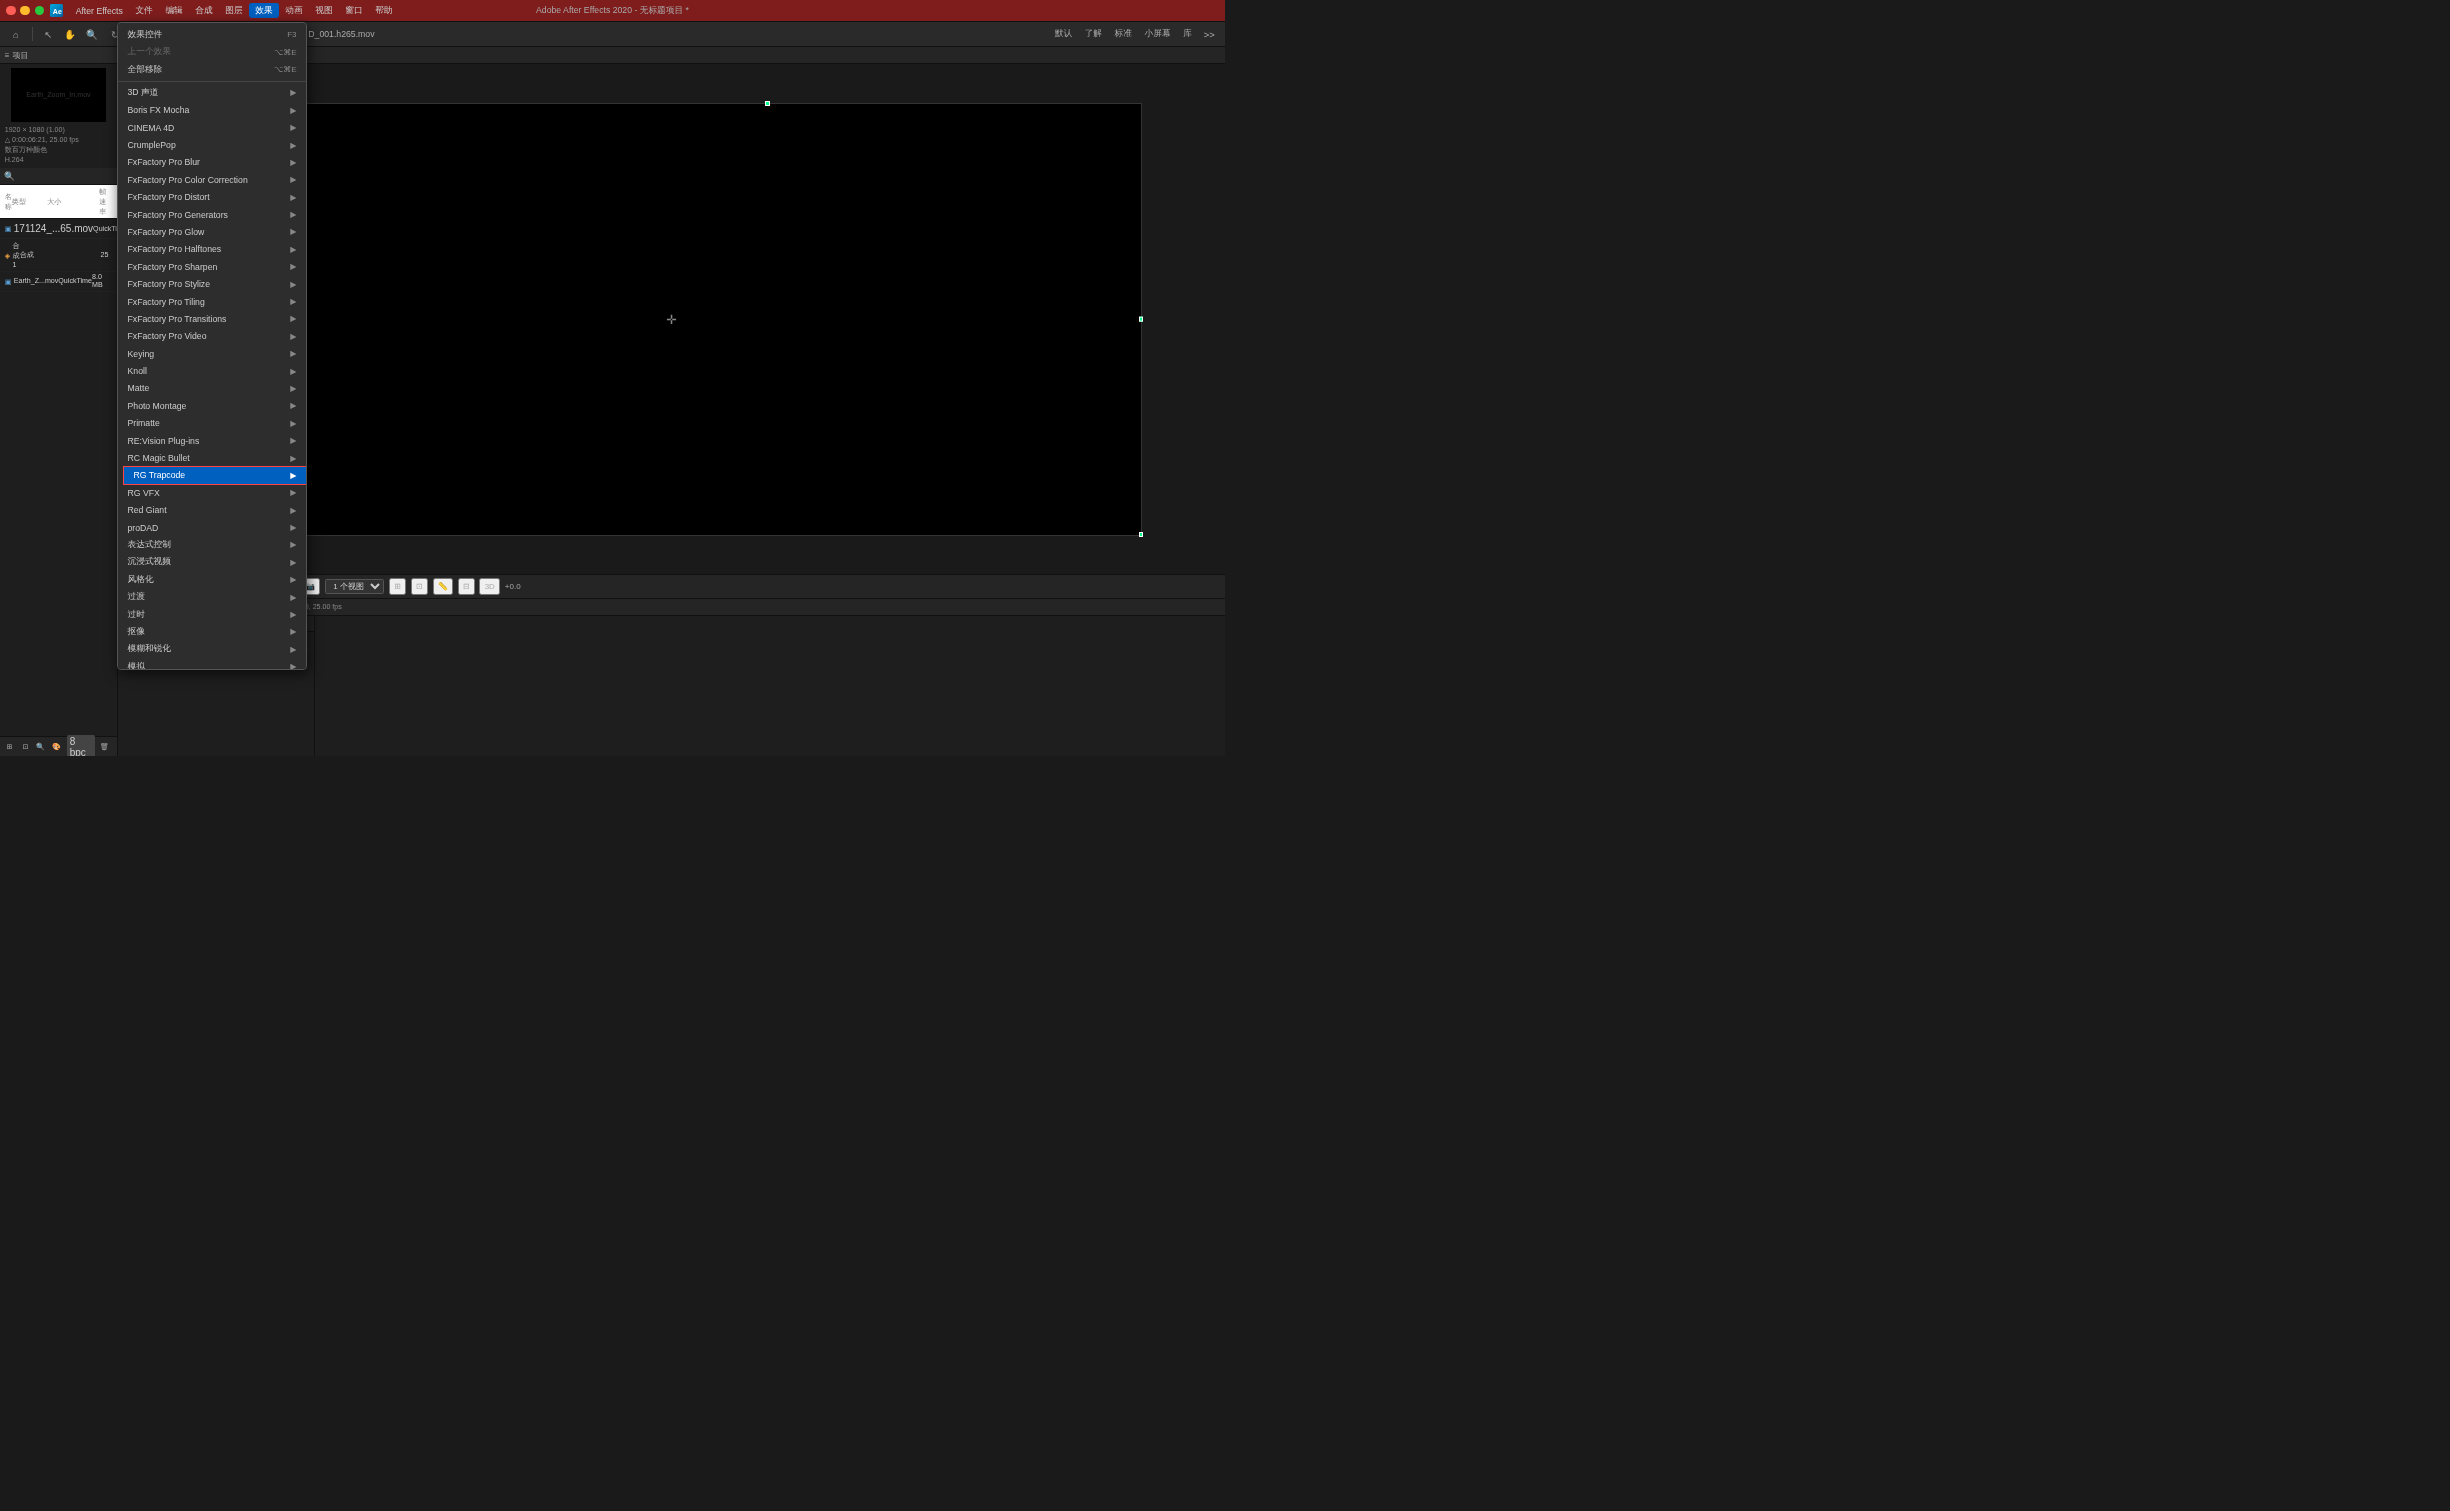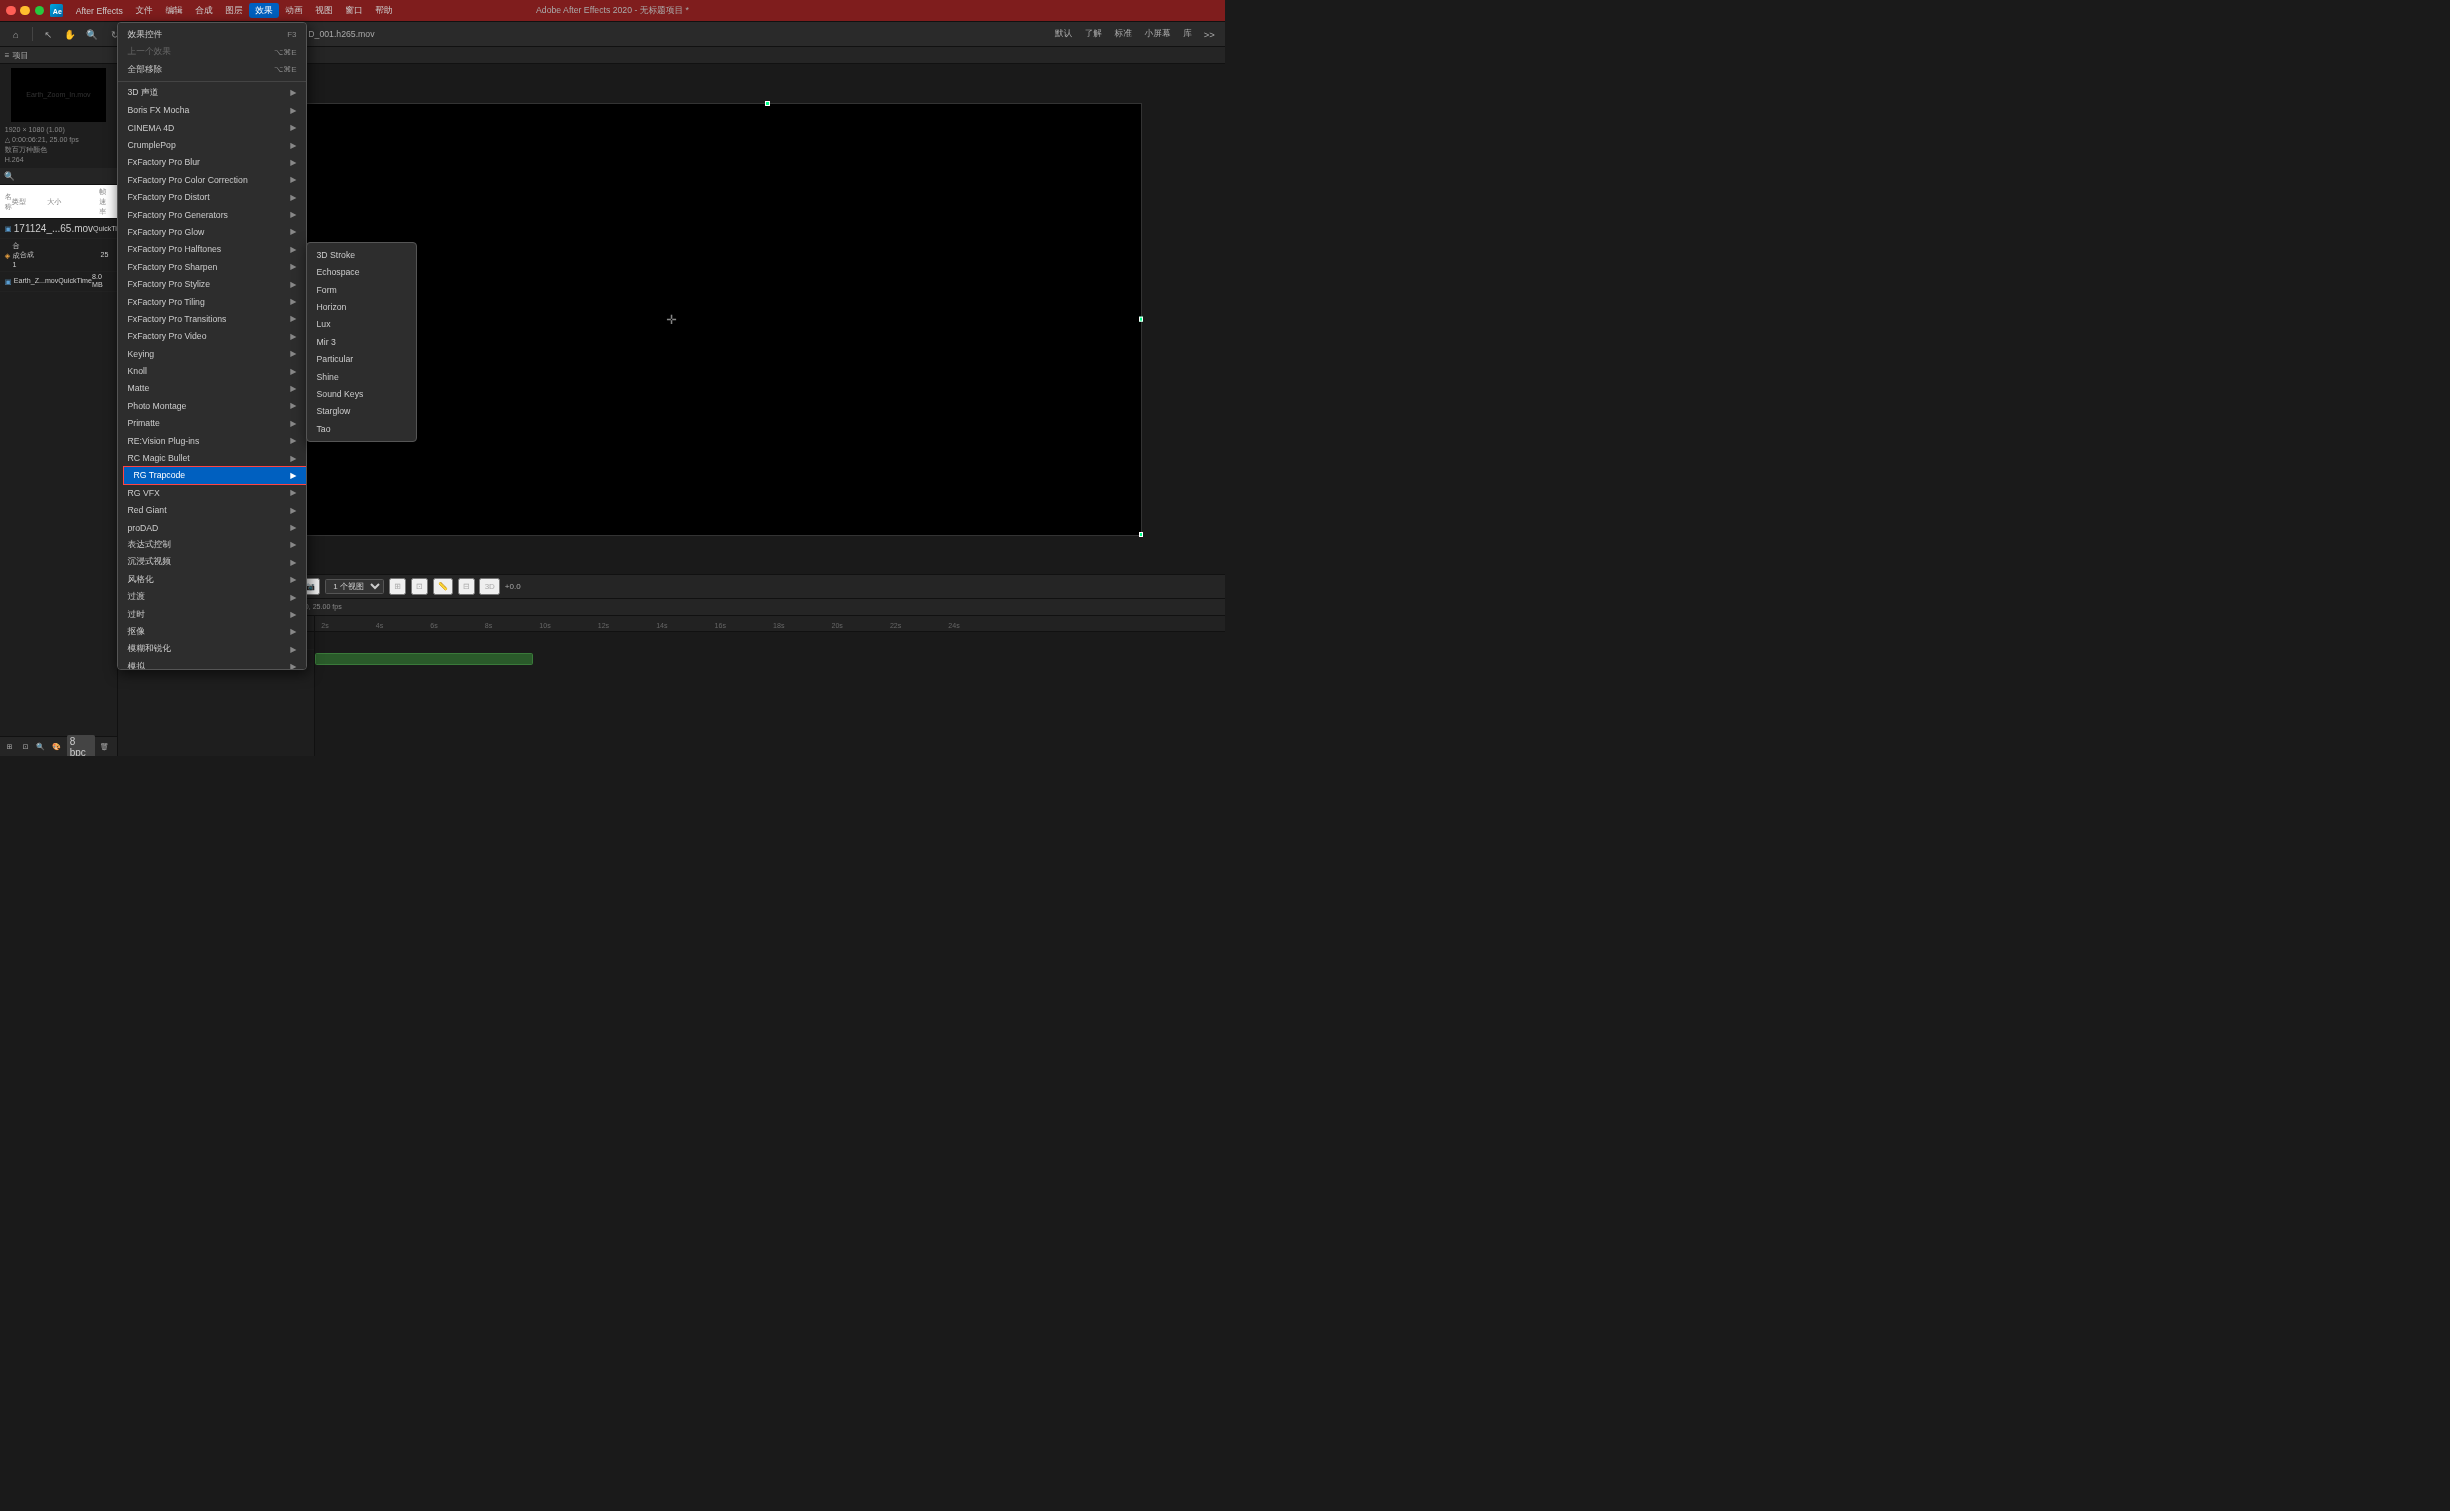--- a/index.html
+++ b/index.html
@@ -632,39 +632,20 @@
           </div>
           <div class="timeline-track-row">
             <span style="color:#888;">▶</span>
             <span style="color:#888;">👁</span>
             <span style="color:#aaa;margin-left:1.6px;">1</span>
             <span style="color:#5a9fd4;margin-left:3.2px;">▣</span>
             <span style="font-size:7.1px;">Earth_Z...In.mov</span>
           </div>
         </div>
 
-        <div class="timeline-right">
-          <div class="timeline-ruler">
-            <span class="ruler-mark">2s</span>
-            <span class="ruler-mark">4s</span>
-            <span class="ruler-mark">6s</span>
-            <span class="ruler-mark">8s</span>
-            <span class="ruler-mark">10s</span>
-            <span class="ruler-mark">12s</span>
-            <span class="ruler-mark">14s</span>
-            <span class="ruler-mark">16s</span>
-            <span class="ruler-mark">18s</span>
-            <span class="ruler-mark">20s</span>
-            <span class="ruler-mark">22s</span>
-            <span class="ruler-mark">24s</span>
-          </div>
-          <div style="position:relative;height:17.4px;">
-            <div class="track-clip" style="left:0;width:24%;"></div>
-          </div>
-        </div>
       </div>
     </div>
 
   </div>
 </div>
 
 <div class="menu-overlay">
 
   <div class="dropdown-menu" style="max-height:648px;overflow-y:auto;">
 
@@ -815,28 +796,15 @@
       <span>模糊和锐化</span>
       <span class="arrow">▶</span>
     </div>
     <div class="dropdown-item">
       <span>模拟</span>
       <span class="arrow">▶</span>
     </div>
 
   </div>
 
-  <div class="submenu-trapcode">
-    <div class="submenu-item">3D Stroke</div>
-    <div class="submenu-item">Echospace</div>
-    <div class="submenu-item">Form</div>
-    <div class="submenu-item">Horizon</div>
-    <div class="submenu-item">Lux</div>
-    <div class="submenu-item">Mir 3</div>
-    <div class="submenu-item">Particular</div>
-    <div class="submenu-item">Shine</div>
-    <div class="submenu-item">Sound Keys</div>
-    <div class="submenu-item">Starglow</div>
-    <div class="submenu-item">Tao</div>
-  </div>
 
 </div>
 
 
 </body></html>

